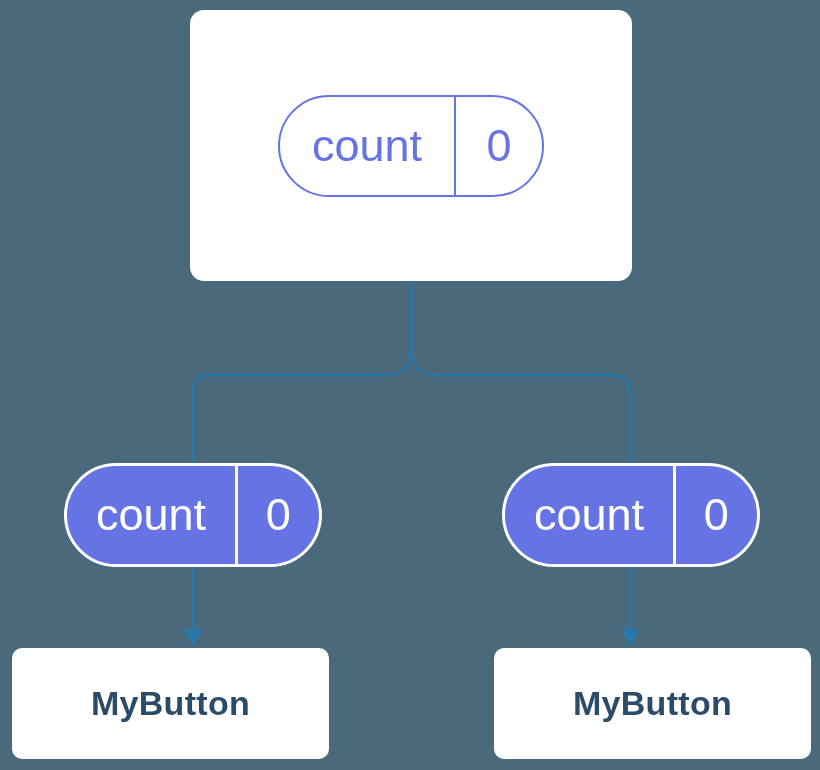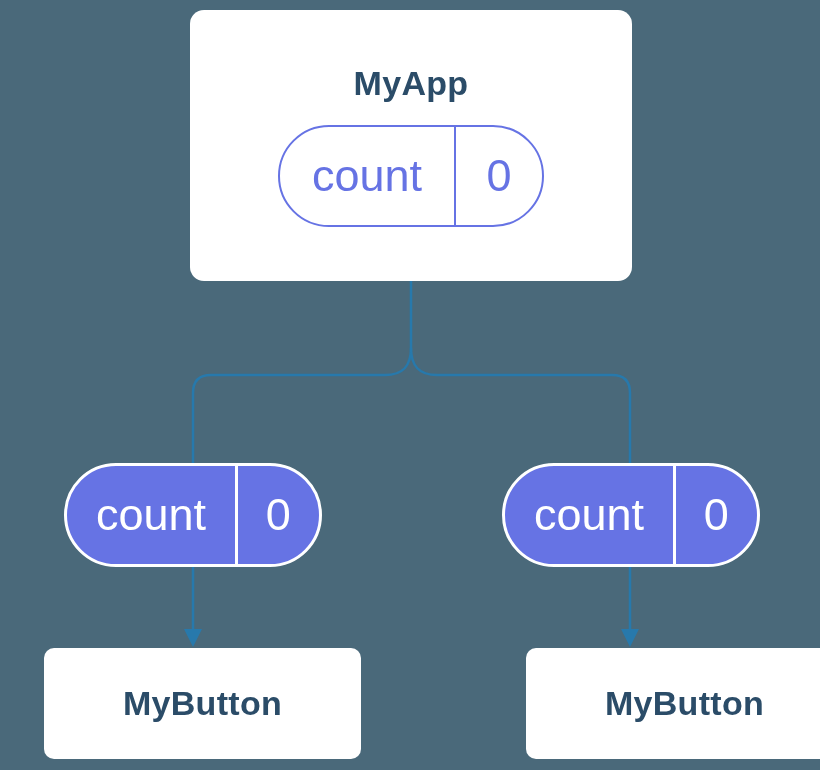--- a/index.html
+++ b/index.html
@@ -55,21 +55,20 @@
   }
   .card-title {
     color: var(--navy);
     font-size: 34px;
     font-weight: 700;
     letter-spacing: 0.3px;
   }
   .card-leaf {
     width: 317px; height: 111px;
     border-radius: 10px;
-    margin-left: 32px;
   }
   .card-leaf.left  { left: 12px;  top: 648px; }
   .card-leaf.right { left: 494px; top: 648px; }
 
   .pill {
     display: flex;
     align-items: stretch;
     border-radius: 999px;
     overflow: hidden;
   }
@@ -116,21 +115,20 @@
     <path d="M411 348 C411 366 419 375 437 375 L612 375 Q630 375 630 393 L630 470"></path>
 
     <path d="M193 565 L193 631"></path>
     <polygon points="184,629 202,629 193,647"></polygon>
 
     <path d="M630 565 L630 631"></path>
     <polygon points="621,629 639,629 630,647"></polygon>
   </svg>
 
   <div class="card card-root">
-    <div class="card-title">MyApp</div>
     <div class="pill pill-outline">
       <div class="pill-section pill-key">count</div>
       <div class="pill-divider"></div>
       <div class="pill-section pill-value">0</div>
     </div>
   </div>
 
   <div class="pill pill-filled left">
     <div class="pill-section pill-key">count</div>
     <div class="pill-divider"></div>

